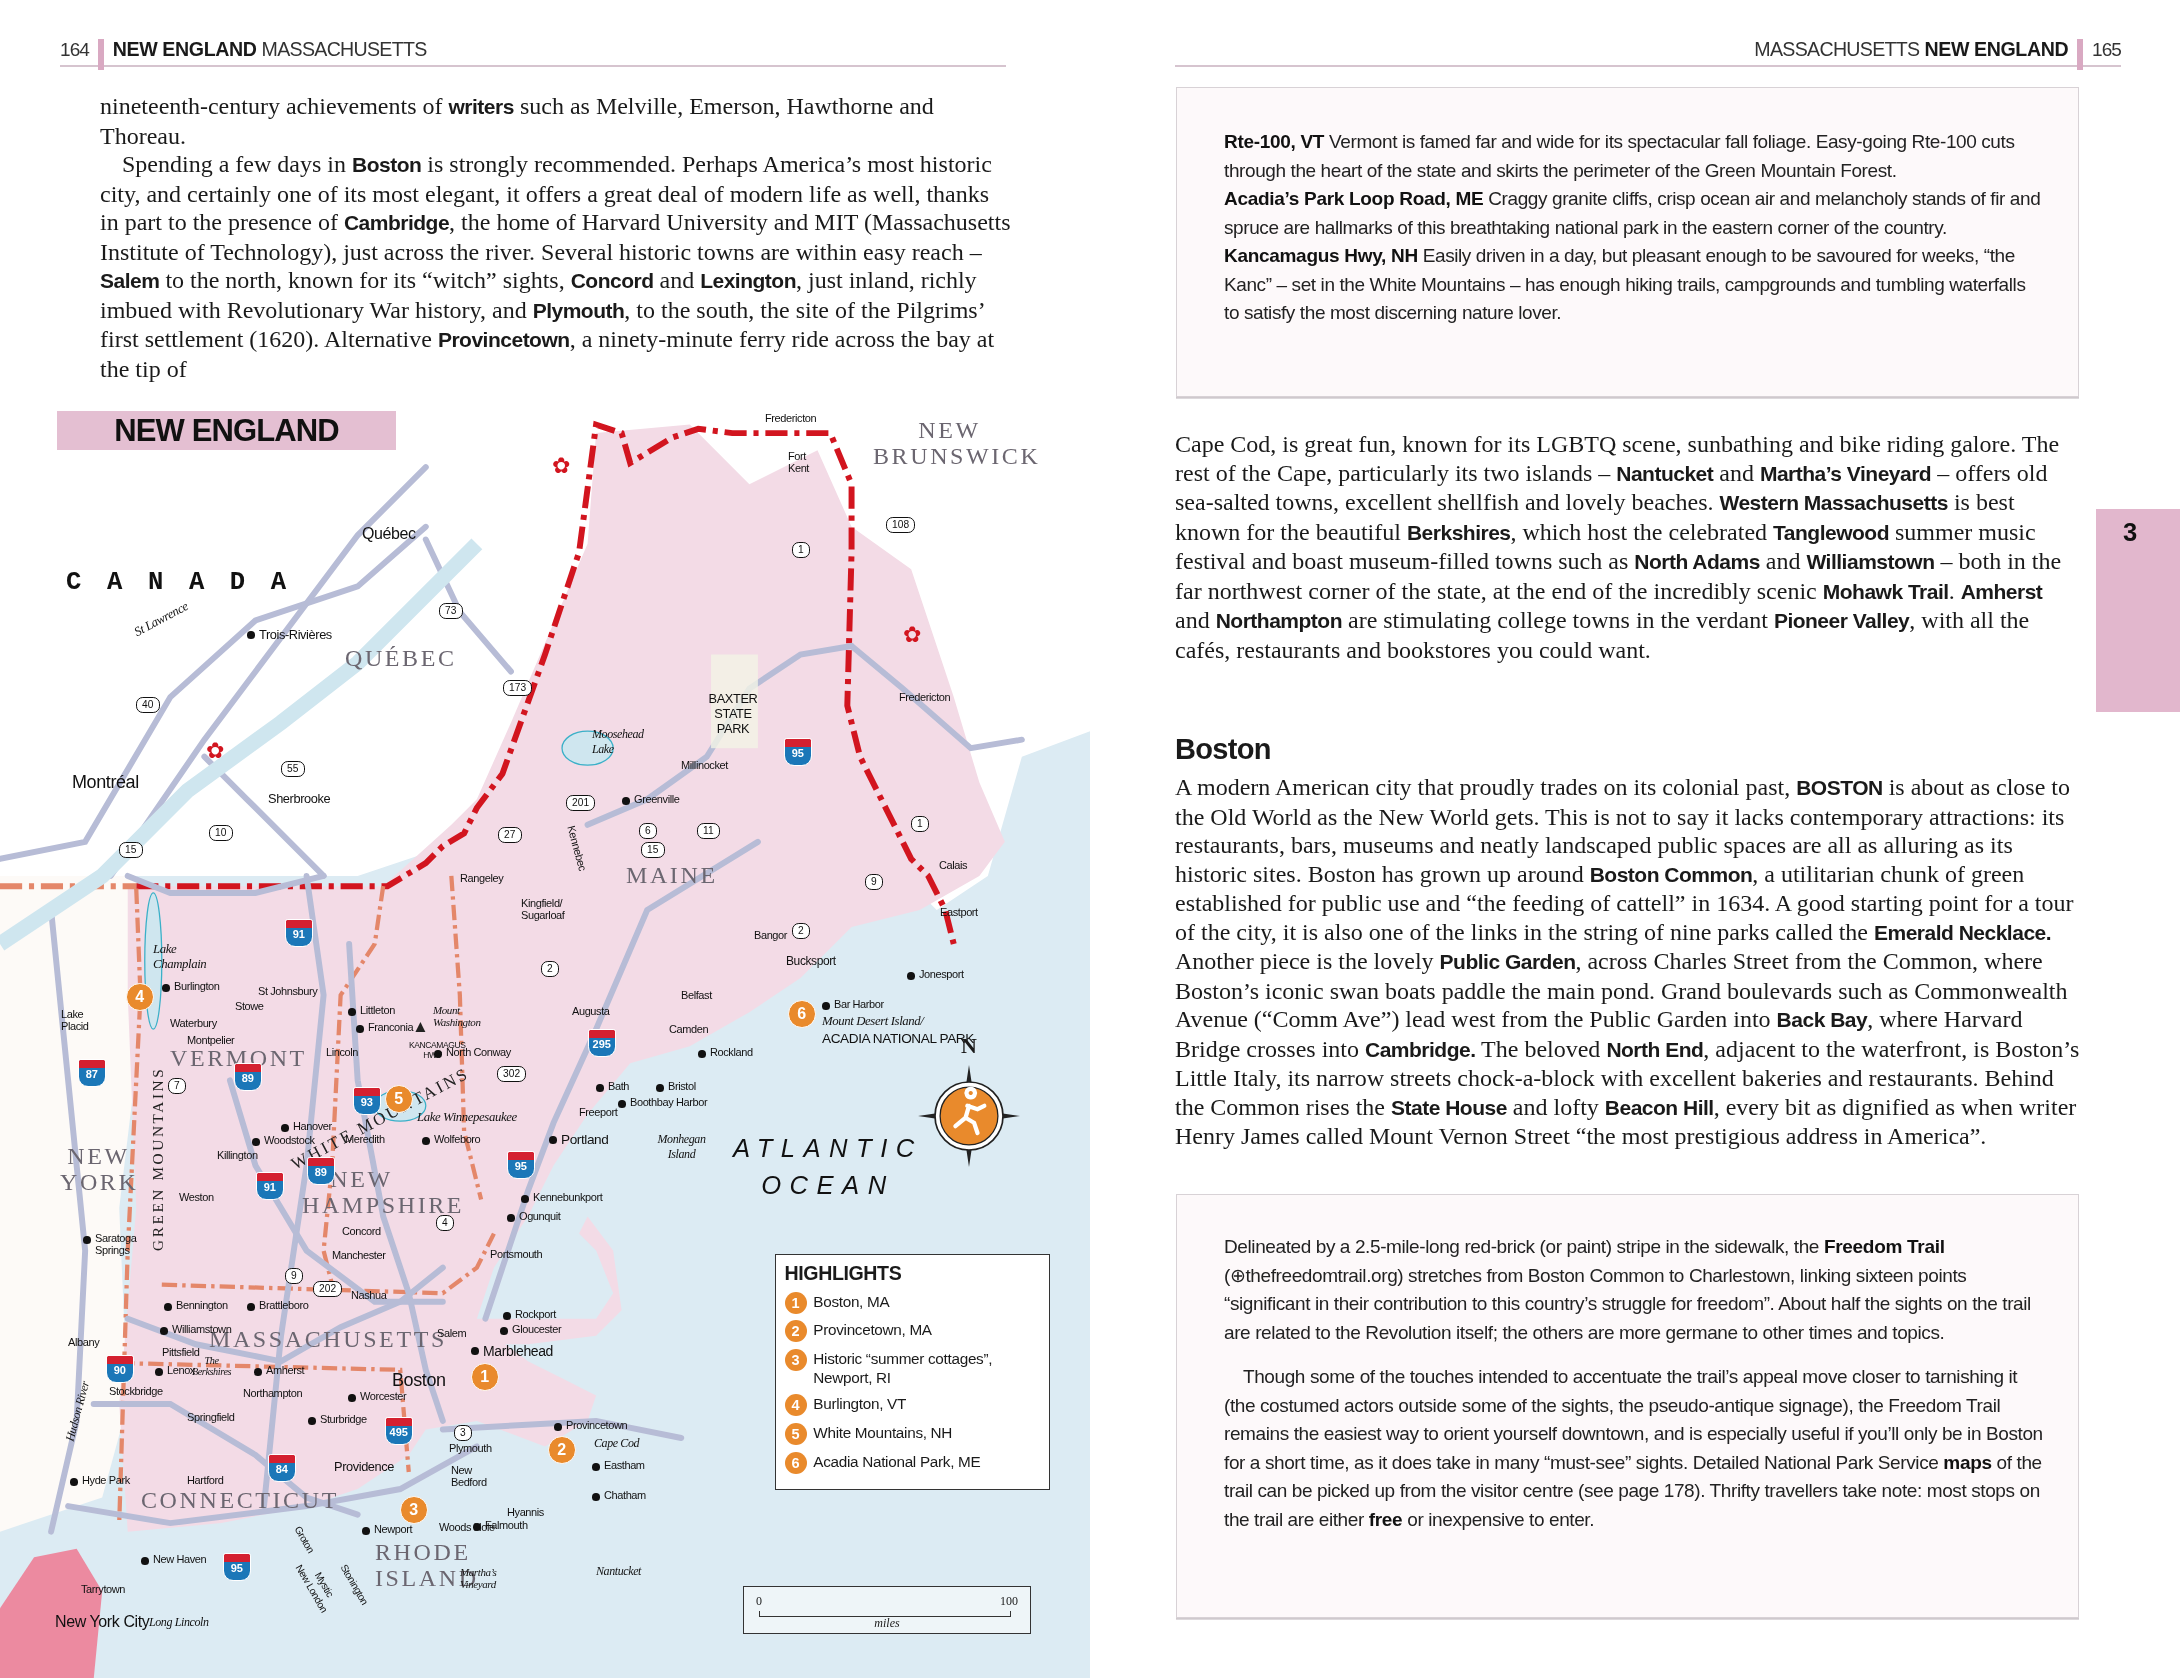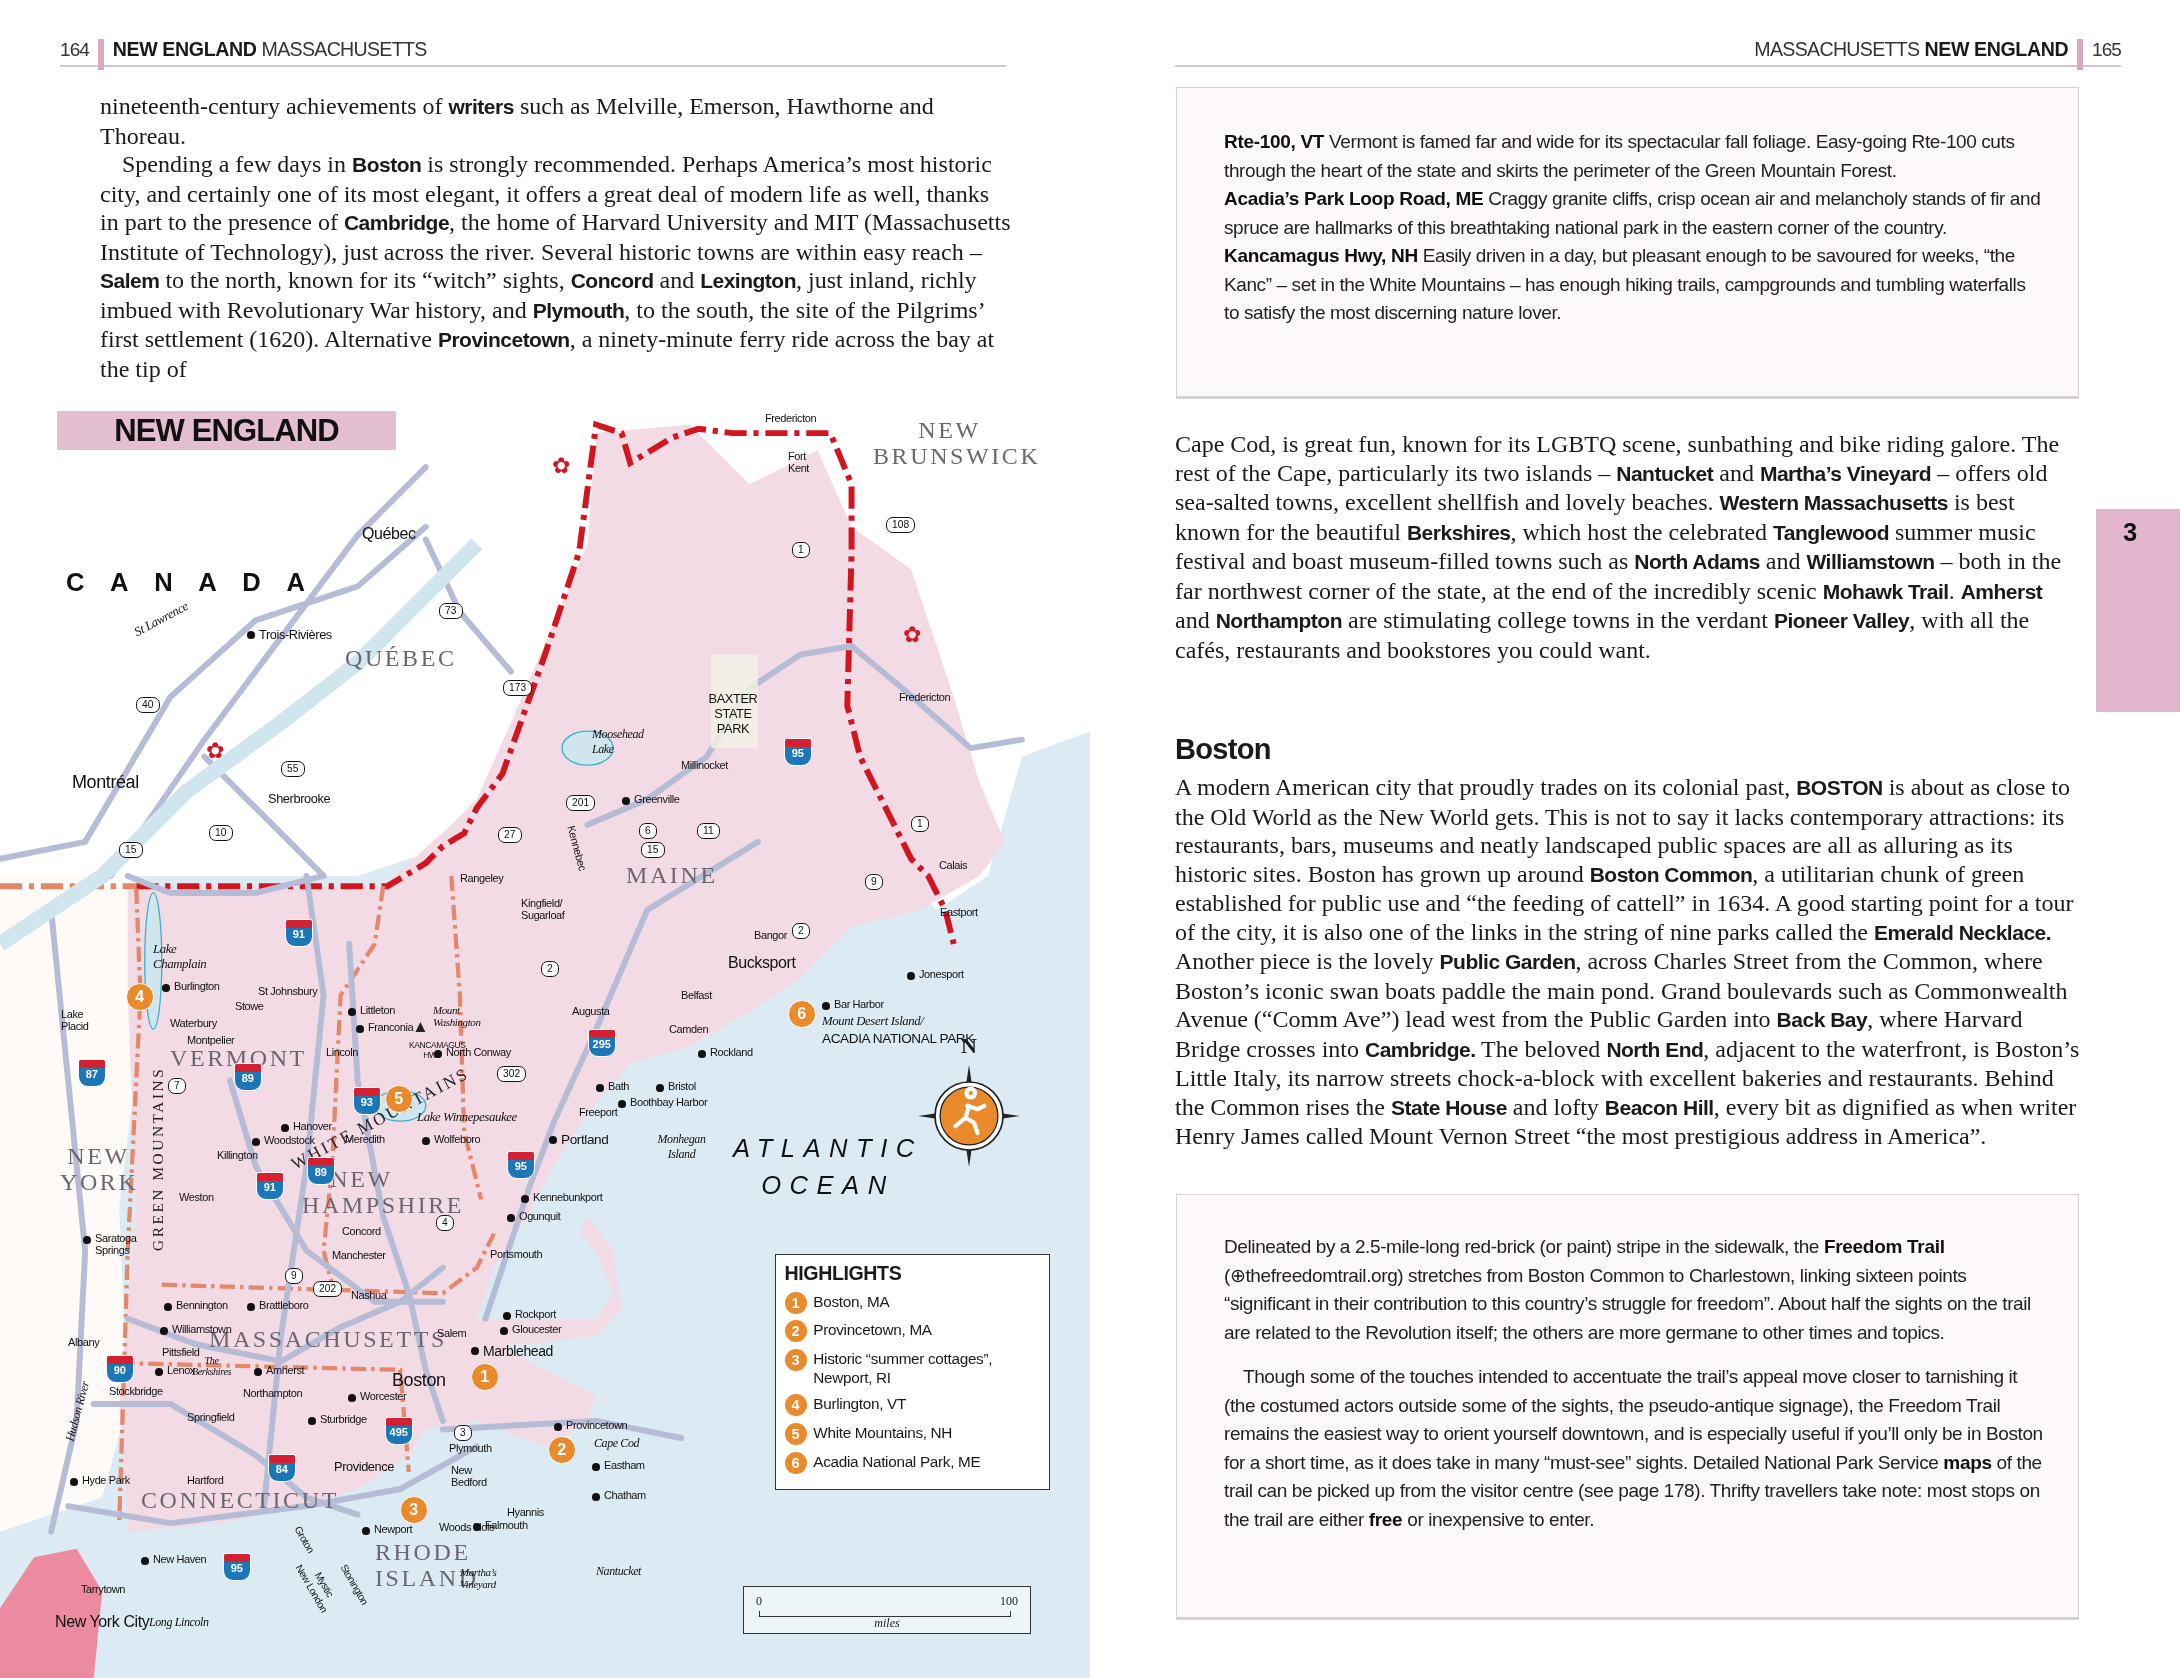--- a/index.html
+++ b/index.html
@@ -30,21 +30,21 @@
   .map-title { position:absolute; left:57px; top:12px; width:339px; height:39px; background:#e4bfd2;
                font-family:"Liberation Sans", sans-serif; font-weight:bold; font-size:31px; letter-spacing:-0.9px;
                display:flex; align-items:center; justify-content:center; color:#111; }
   .lbl { position:absolute; font-family:"Liberation Sans", sans-serif; font-size:12.8px; color:#111; white-space:nowrap; letter-spacing:-0.4px; }
   .lbl.city { padding-left:12px; }
   .lbl.city::before { content:""; position:absolute; left:0; top:4.3px; width:7.7px; height:7.7px; border-radius:50%; background:#111; }
   .lbl.cap::before { background:#fff; border:1.7px solid #111; width:6px; height:6px; }
   .lbl.big { font-size:18px; }
   .lbl.ital { font-style:italic; font-family:"Liberation Serif", serif; }
   .region { position:absolute; font-family:"Liberation Serif", serif; color:#6b6670; font-size:24px; letter-spacing:2.6px; white-space:nowrap; text-align:center; line-height:25.6px; }
-  .country { position:absolute; font-family:Liberation Sans, sans-serif; color:#111; font-size:25.6px; letter-spacing:25.6px; font-weight:bold; }
+  .country { position:absolute; font-family:Liberation Mono, monospace; color:#111; font-size:25.6px; letter-spacing:25.6px; font-weight:bold; }
   .ocean { position:absolute; font-family:"Liberation Sans", sans-serif; font-style:italic; color:#111; font-size:25.6px; letter-spacing:8.5px; text-align:center; line-height:37px; }
   .shield { position:absolute; font-family:"Liberation Sans", sans-serif; font-size:11px; font-weight:bold; color:#fff; width:25.6px; height:25.6px; text-align:center; line-height:29px;
             background:linear-gradient(#d42030 0 30%, #1b77b8 30% 100%); border-radius:2.6px 2.6px 10.2px 10.2px; border:0.9px solid #fff; }
   .route { position:absolute; font-family:"Liberation Sans", sans-serif; font-size:10.2px; color:#111; background:#fff; border:1.3px solid #111; border-radius:6.8px; padding:0 5.1px; line-height:13.6px; }
   .hl-pin { position:absolute; width:25.6px; height:25.6px; border-radius:50%; background:#e98a2c; border:1.7px solid #fff; color:#fff; font-family:"Liberation Sans", sans-serif; font-weight:bold; font-size:16px; text-align:center; line-height:25.6px; }
   .mtn { position:absolute; font-size:17px; color:#222; }
 
   #highlights { position:absolute; left:775px; top:855px; width:256px; background:#fff; border:1.7px solid #333; padding:6.8px 8.5px 8.5px 8.5px;
                 font-family:"Liberation Sans", sans-serif; }
   #highlights h3 { margin:0 0 5.1px 0; font-size:19.6px; letter-spacing:-0.4px; }
@@ -163,21 +163,21 @@
     <div class="lbl big" style="left:72px;top:373px">Montréal</div>
     <div class="lbl" style="left:268px;top:392px">Sherbrooke</div>
     <div class="lbl" style="left:765px;top:12.8px;font-size:11px">Fredericton</div>
     <div class="lbl" style="left:788px;top:51px;font-size:11px;white-space:normal;width:34px">Fort Kent</div>
     <div class="lbl" style="left:899px;top:292px;font-size:11px">Fredericton</div>
     <div class="lbl" style="left:939px;top:460px;font-size:11px">Calais</div>
     <div class="lbl" style="left:940px;top:507px;font-size:11px">Eastport</div>
     <div class="lbl city" style="left:907px;top:569px;font-size:11px">Jonesport</div>
     <div class="lbl city" style="left:822px;top:599px;font-size:11px">Bar Harbor</div>
     <div class="lbl" style="left:754px;top:530px;font-size:11px">Bangor</div>
-    <div class="lbl" style="left:728px;top:555px;font-size:16px">Bucksport</div>
+    <div class="lbl" style="left:786px;top:555px;font-size:12px">Bucksport</div>
     <div class="lbl" style="left:681px;top:590px;font-size:11px">Belfast</div>
     <div class="lbl" style="left:669px;top:624px;font-size:11px">Camden</div>
     <div class="lbl city" style="left:698px;top:647px;font-size:11px">Rockland</div>
     <div class="lbl cap" style="left:572px;top:606px;font-size:11px">Augusta</div>
     <div class="lbl city" style="left:656px;top:681px;font-size:11px">Bristol</div>
     <div class="lbl city" style="left:618px;top:697px;font-size:11px">Boothbay Harbor</div>
     <div class="lbl city" style="left:596px;top:681px;font-size:11px">Bath</div>
     <div class="lbl" style="left:579px;top:707px;font-size:11px">Freeport</div>
     <div class="lbl city" style="left:549px;top:733px;font-size:13.6px">Portland</div>
     <div class="lbl city" style="left:521px;top:792px;font-size:11px">Kennebunkport</div>

